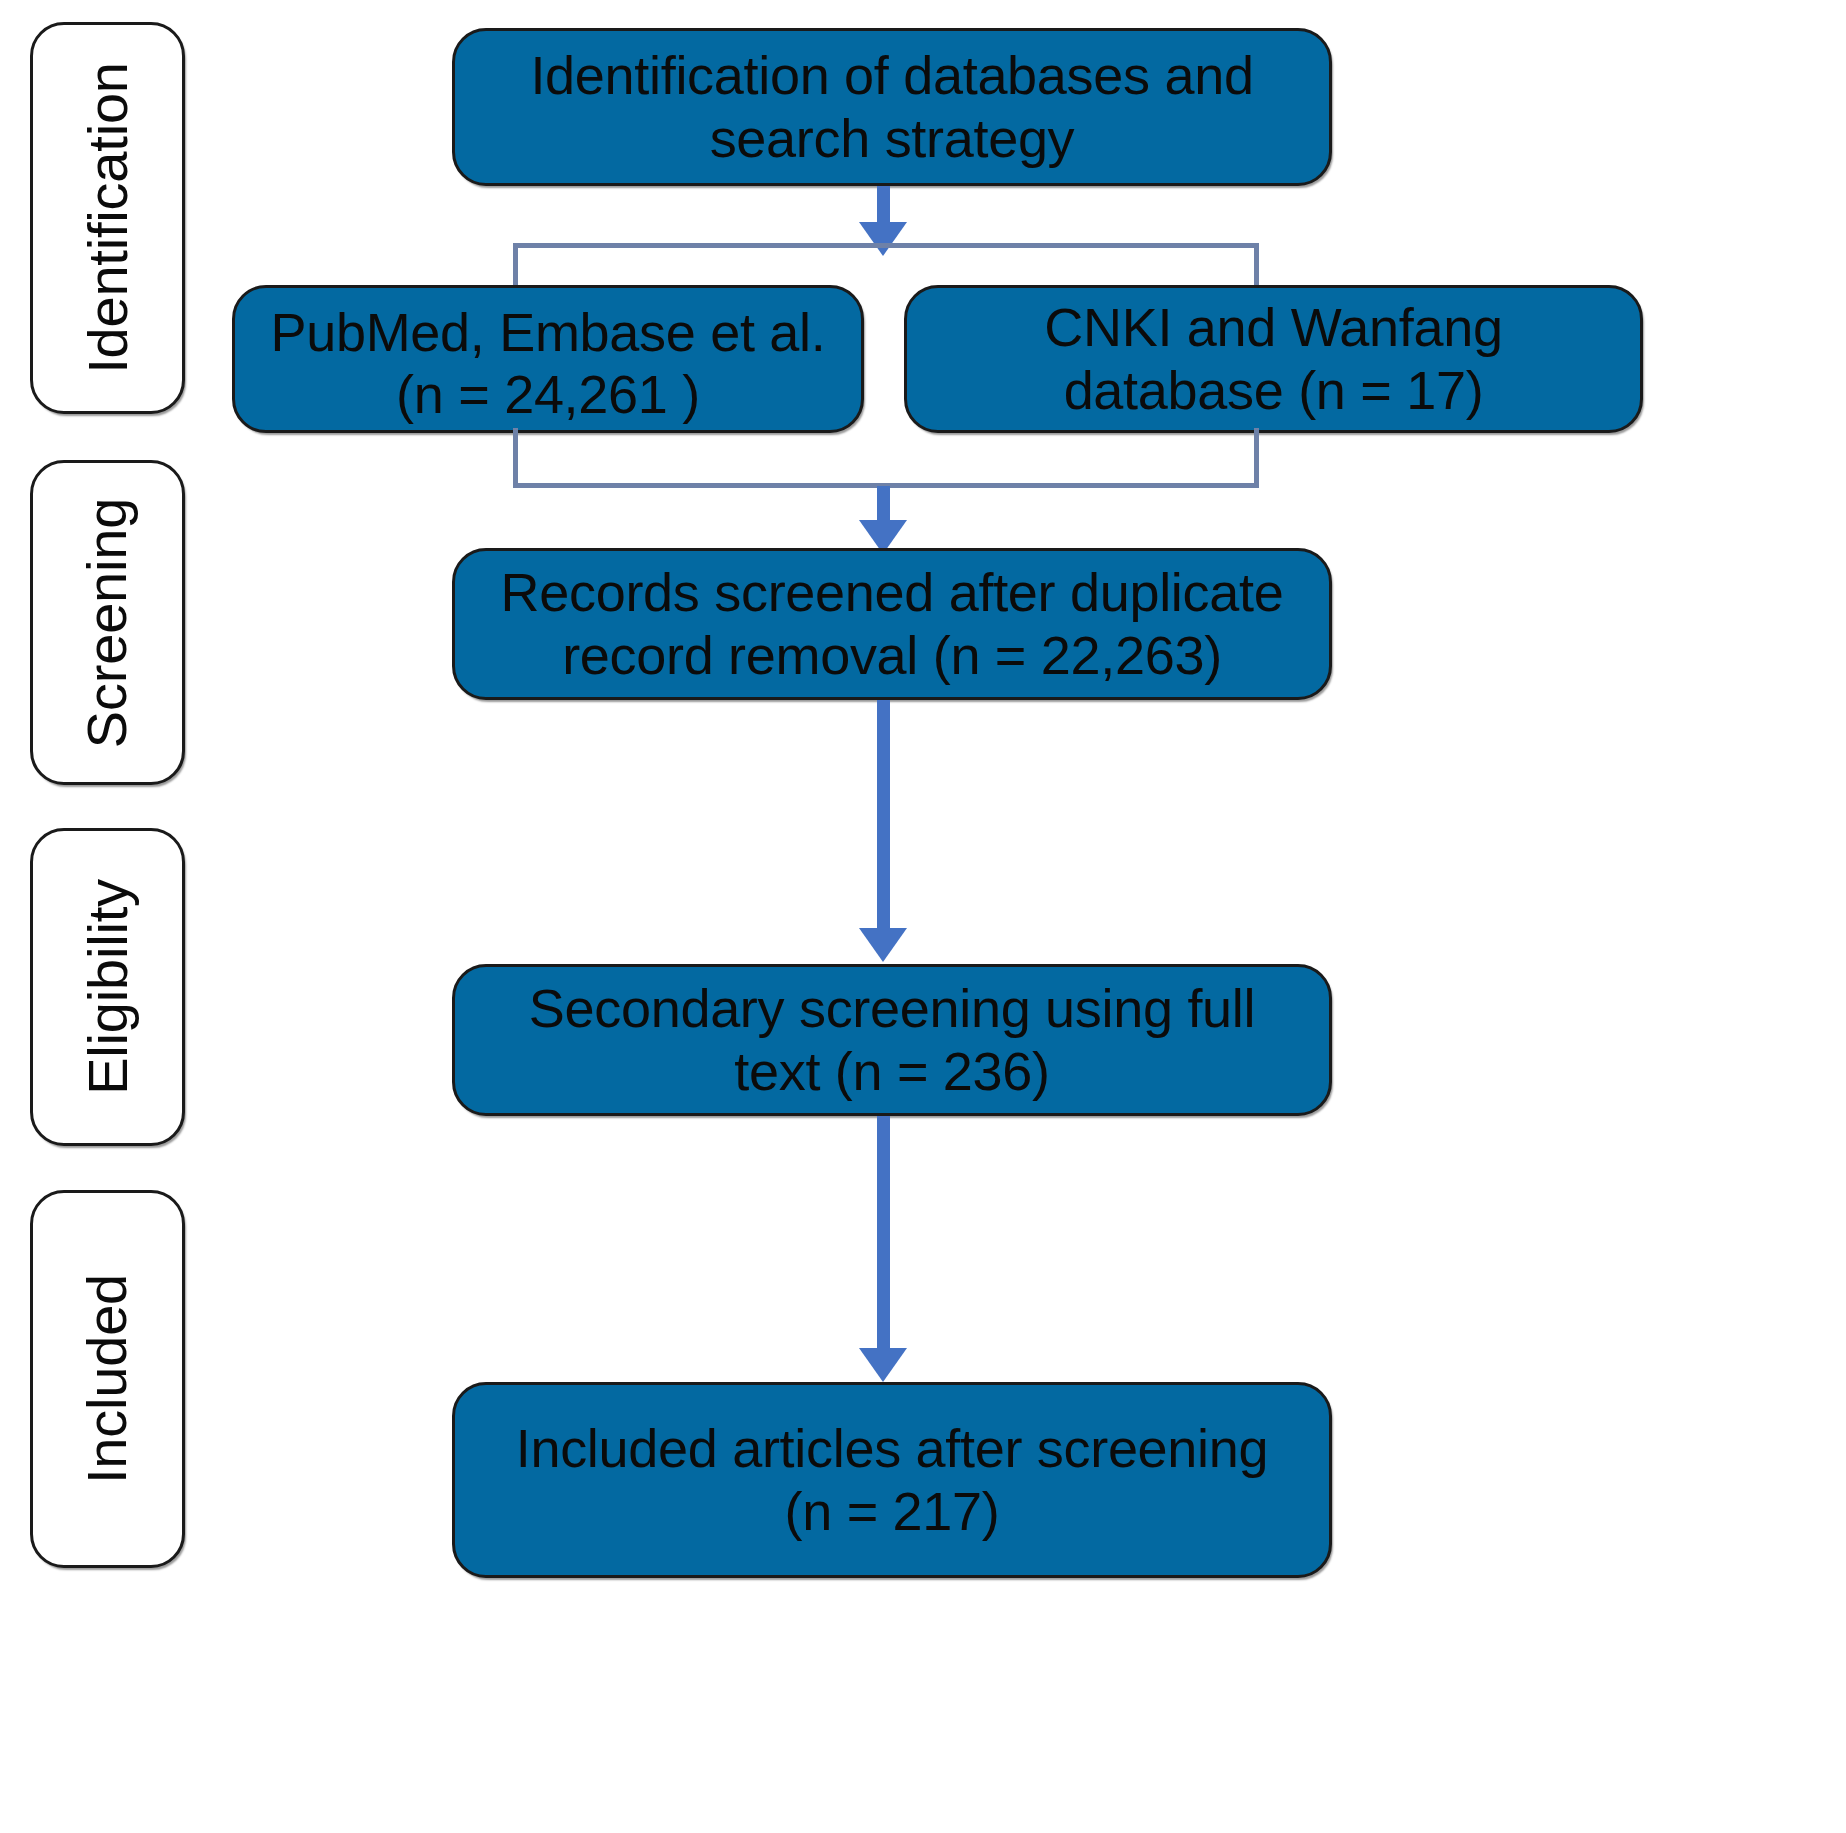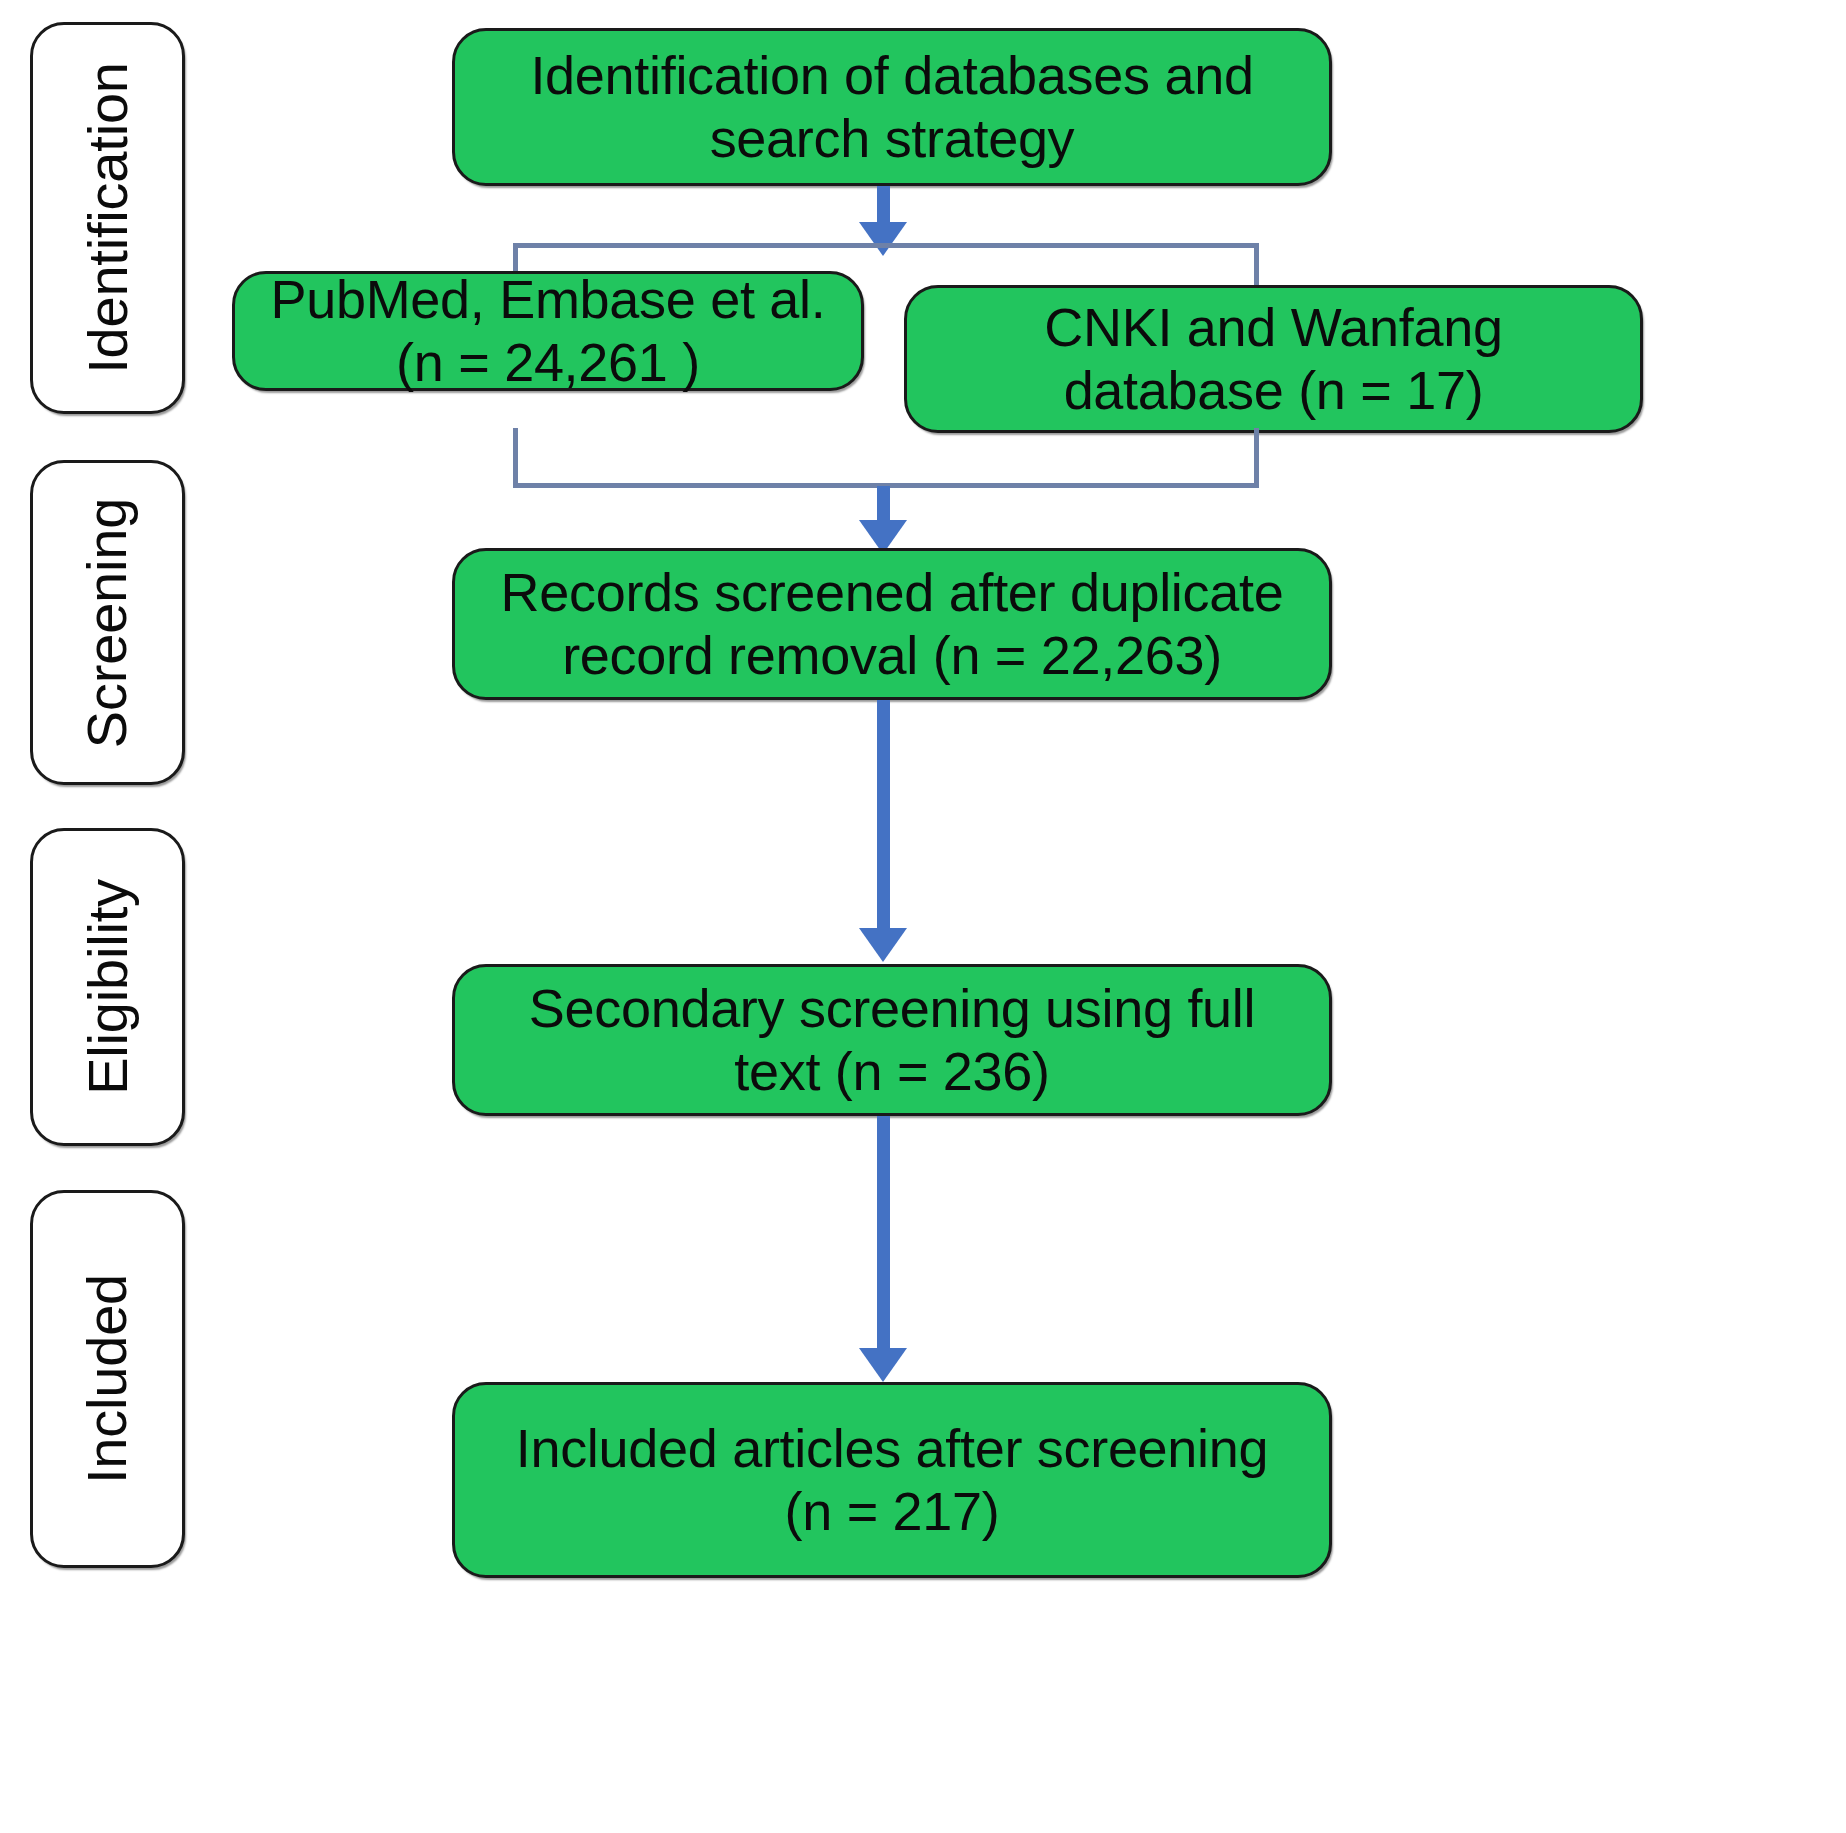--- a/index.html
+++ b/index.html
@@ -17,21 +17,21 @@
     width: 1846px;
     height: 1833px;
     background: #ffffff;
     overflow: hidden;
   }
 
   
   .node {
     position: absolute;
     box-sizing: border-box;
-    background: #22c55e;
+    background: #0369a1;
     border: 3px solid #1a1a1a;
     border-radius: 34px;
     display: flex;
     align-items: center;
     justify-content: center;
     text-align: center;
     line-height: 1.16;
     font-size: 54px;
     font-weight: 400;
     color: #0b0b0b;
@@ -113,21 +113,21 @@
     <span class="txt">Identification of databases and
 search strategy</span>
   </div>
 
   <div class="vline" style="left:877px; top:186px; width:13px; height:42px;"></div>
   <div class="arrowhead" style="left:859px; top:222px;"></div>
 
   <div class="bracket" style="left:513px; top:243px; width:746px; height:48px;
               border-top-width:5px; border-left-width:5px; border-right-width:5px;"></div>
 
-  <div class="node" style="left:232px; top:271px; width:632px; height:120px;">
+  <div class="node" style="left:232px; top:285px; width:632px; height:148px;align-items:flex-end;">
     <span class="txt">PubMed, Embase et al.
 (n = 24,261 )</span>
   </div>
 
   <div class="node" style="left:904px; top:285px; width:739px; height:148px;">
     <span class="txt">CNKI and Wanfang
 database (n = 17)</span>
   </div>
 
   <div class="bracket" style="left:513px; top:428px; width:746px; height:60px;

